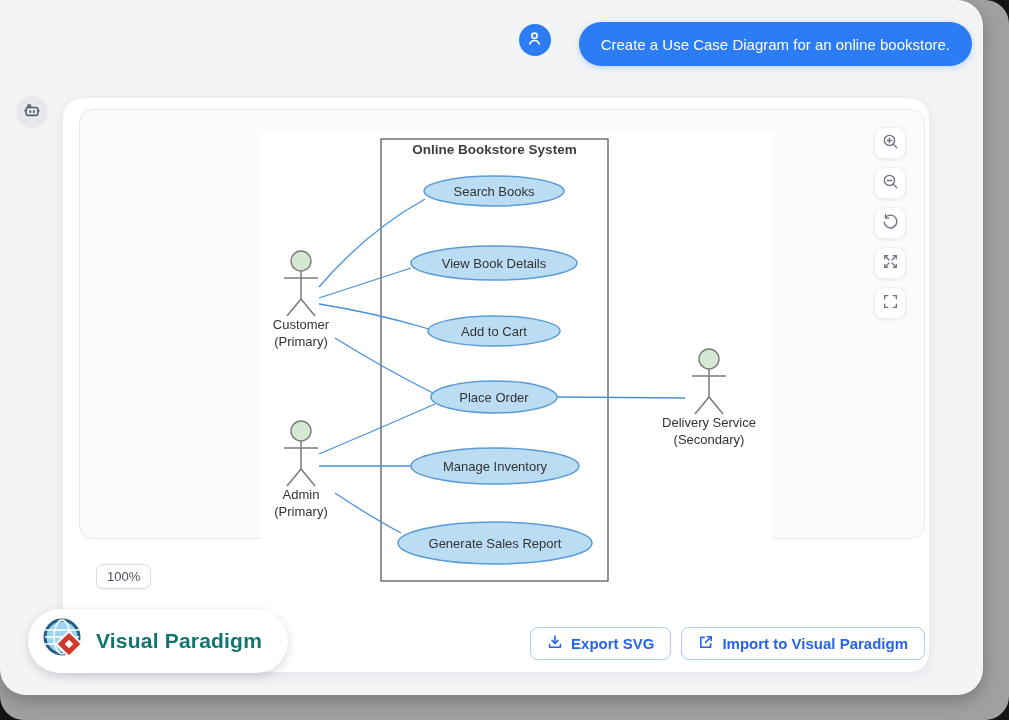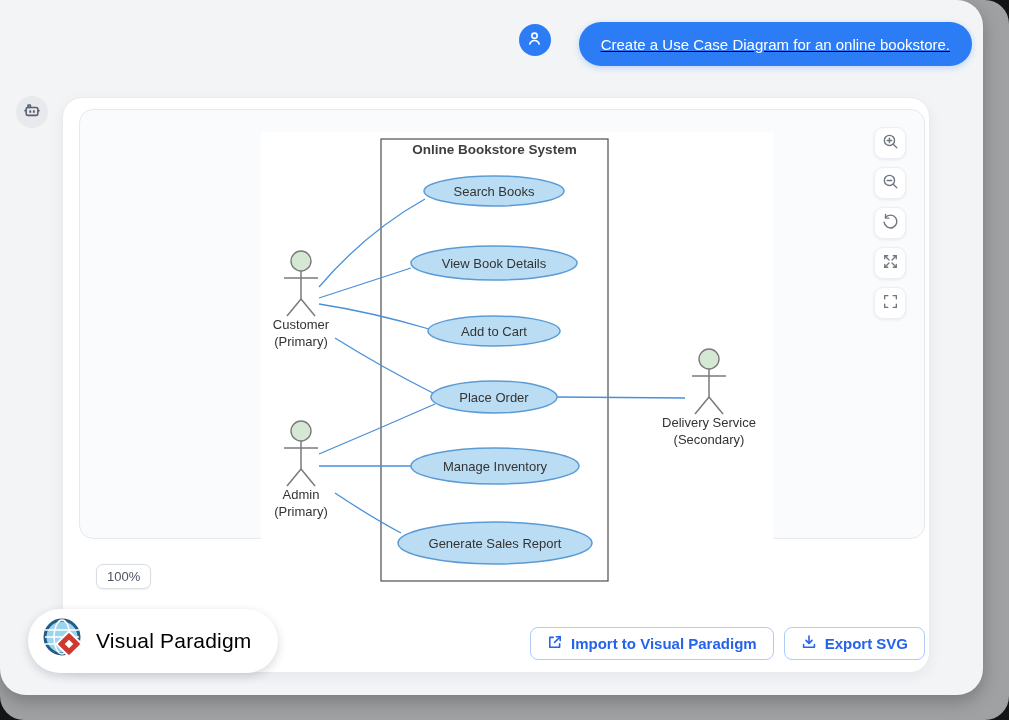--- a/index.html
+++ b/index.html
@@ -6,21 +6,21 @@
   html,body { width:1009px; height:720px; overflow:hidden; }
   body { background:#141414; font-family:"Liberation Sans", sans-serif; position:relative; }
 
   .desktop { position:absolute; inset:0; background:#9FA1A3; border-radius:0 24px 24px 24px; }
   .window  { position:absolute; left:0; top:0; width:983px; height:695px; background:#F2F4F6;
              border-radius:0 26px 26px 26px; box-shadow:0 6px 18px rgba(0,0,0,.25); }
 
   
   .bot-avatar { position:absolute; left:16px; top:96px; width:32px; height:32px; border-radius:50%;
                 background:#E7E9EC; display:flex; align-items:center; justify-content:center; }
-  .chat-row   { position:absolute; right:11px; top:22px; display:flex; align-items:flex-start; gap:28px;text-decoration:underline; }
+  .chat-row   { position:absolute; right:11px; top:22px; display:flex; align-items:flex-start; gap:28px; }
   .user-avatar{ width:32px; height:32px; border-radius:50%; background:#2C7CF5; display:flex;
                 align-items:center; justify-content:center; flex:0 0 auto; margin-top:2px; }
   .chat-bubble{ background:#2C7CF5; color:#fff; border-radius:22px; padding:12px 22px; font-size:15px;
                 height:44px; display:flex; align-items:center; box-shadow:0 2px 6px rgba(44,124,245,.25); }
 
   
   .panel  { position:absolute; left:62px; top:97px; width:868px; height:576px; background:#fff;
             border:1px solid #E9EBED; border-radius:20px; box-shadow:0 4px 14px rgba(30,40,60,.06); }
   .canvas { position:absolute; left:16px; top:11px; width:846px; height:430px; background:#FAFBFC;
             border:1px solid #E7E9EC; border-radius:14px; }
@@ -42,21 +42,21 @@
   .action-btn { display:flex; align-items:center; gap:8px; height:33px; padding:0 16px; background:#fff;
                 border:1px solid #AECBFA; border-radius:8px; color:#2563EB; font-size:15px; font-weight:700;
                 cursor:pointer; }
   .action-btn svg { stroke:#2563EB; }
 
   
   .logo-pill { position:absolute; left:28px; top:609px; height:64px; padding:0 26px 0 12px; background:#fff;
                border-radius:32px; display:flex; align-items:center; gap:8px;
                box-shadow:0 3px 10px rgba(30,40,60,.18); }
   .logo-text  { line-height:1.05; }
-  .logo-line1 { font-size:21px; font-weight:400; color:#000000; letter-spacing:.2px; }
+  .logo-line1 { font-size:21px; font-weight:700; color:#0f766e; letter-spacing:.2px; }
   .logo-line2 { font-size:18px; color:#3C3C3C; }
 </style>
 </head>
 <body>
 
 <div class="desktop">
   <div class="window">
 
     <div class="bot-avatar">
       <span>
@@ -210,36 +210,36 @@
 
         <div class="zoom-badge">
           <span>100%</span>
         </div>
       </div>
 
       <div class="footer-actions">
         <button class="action-btn">
           <span>
             <svg width="16" height="16" viewBox="0 0 16 16" fill="none" stroke-width="1.6" stroke-linecap="round" stroke-linejoin="round">
+              <line x1="8" y1="2" x2="8" y2="9"></line>
+              <polyline points="5,6.4 8,9.4 11,6.4"></polyline>
+              <path d="M2.6 10.6 V13.2 H13.4 V10.6"></path>
+            </svg>
+          </span>
+          <span>Export SVG</span>
+        </button>
+        <button class="action-btn">
+          <span>
+            <svg width="16" height="16" viewBox="0 0 16 16" fill="none" stroke-width="1.6" stroke-linecap="round" stroke-linejoin="round">
               <path d="M6.2 3.4 H2.8 V13.2 H12.6 V9.8"></path>
               <line x1="7.6" y1="8.4" x2="13.2" y2="2.8"></line>
               <polyline points="9.4,2.8 13.2,2.8 13.2,6.6"></polyline>
             </svg>
           </span>
           <span>Import to Visual Paradigm</span>
-        </button>
-        <button class="action-btn">
-          <span>
-            <svg width="16" height="16" viewBox="0 0 16 16" fill="none" stroke-width="1.6" stroke-linecap="round" stroke-linejoin="round">
-              <line x1="8" y1="2" x2="8" y2="9"></line>
-              <polyline points="5,6.4 8,9.4 11,6.4"></polyline>
-              <path d="M2.6 10.6 V13.2 H13.4 V10.6"></path>
-            </svg>
-          </span>
-          <span>Export SVG</span>
         </button>
       </div>
     </div>
 
     <div class="logo-pill">
       <span>
         <svg width="48" height="48" viewBox="0 0 48 48">
           <circle cx="22" cy="22" r="17" fill="#9CD4F0" stroke="#265B84" stroke-width="3"></circle>
           <ellipse cx="22" cy="22" rx="8" ry="17" fill="none" stroke="#fff" stroke-width="1.6"></ellipse>
           <line x1="5" y1="15" x2="39" y2="15" stroke="#fff" stroke-width="1.6"></line>

